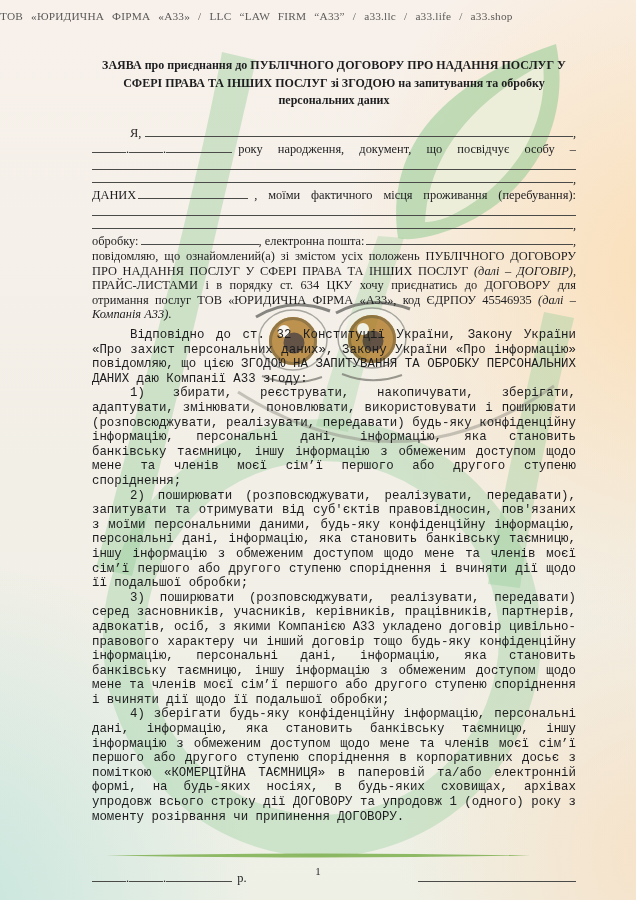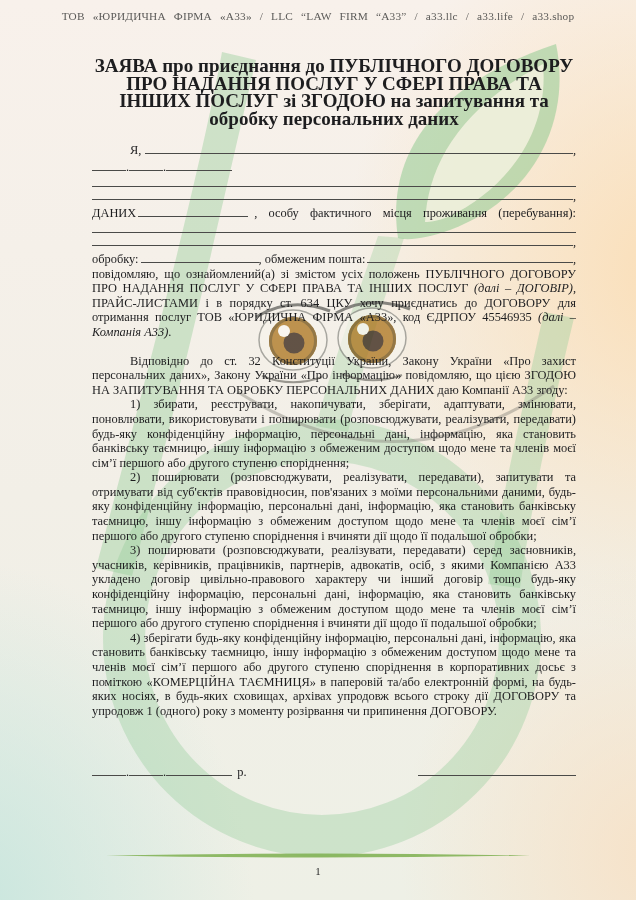--- a/index.html
+++ b/index.html
@@ -12,43 +12,43 @@
     color:#1d1d1f;
     background:
       radial-gradient(75% 60% at 105% 30%, rgba(251,222,182,0.95), rgba(251,222,182,0) 68%),
       radial-gradient(60% 50% at 102% 95%, rgba(248,224,196,0.85), rgba(248,224,196,0) 65%),
       radial-gradient(72% 62% at -6% 102%, rgba(197,229,221,0.95), rgba(197,229,221,0) 64%),
       linear-gradient(180deg,#f8f1eb 0%,#f2efe7 55%,#eef0e6 100%);
   }
   .wm{position:absolute;left:0;top:0;z-index:0;pointer-events:none;}
   .hdr{
     position:absolute;top:10px;left:0;width:636px;z-index:2;
-    text-align:center;font-size:11.3px;color:#5b5a58;
+    text-align:left;font-size:11.3px;color:#5b5a58;
     letter-spacing:.2px;word-spacing:5px;
   }
   .content{
     position:relative;z-index:2;
     margin-left:92px;width:484px;
     font-size:12.4px;line-height:14.6px;
   }
   .title{
     margin:57px 0 14px 0;
     text-align:center;font-weight:bold;
-    font-size:19px;line-height:17.5px;
+    font-size:12px;line-height:17.5px;
   }
   .fline{display:flex;align-items:baseline;line-height:14.6px;}
   .bl{display:inline-block;height:12px;border-bottom:1px solid #4a4a48;}
   .grow{flex:1 1 auto;}
   .w34{width:34px;}.w66{width:66px;}.w110{width:110px;}.w118{width:118px;}.w158{width:158px;}
   .ind38{display:inline-block;width:38px;}
   .jlast{flex:1 1 auto;margin-left:6px;text-align:justify;text-align-last:justify;}
   .mlab{margin-left:2px;}
   .para{margin:0;text-align:justify;}
-  .para.sp{margin-bottom:14px;}
-  .ind{text-indent:38px;}
+  .para.sp{margin-bottom:6px;}
+  .ind{text-indent:38px;font-family:Liberation Mono, monospace;}
   .it{font-style:italic;}
   .sigrow{display:flex;justify-content:space-between;align-items:baseline;margin-top:45px;}
   .dategrp{display:flex;align-items:baseline;}
   .datesuf{margin-left:5px;}
   .footer{position:absolute;left:0;top:846px;width:636px;text-align:center;z-index:2;}
   .pagenum{font-size:11px;line-height:12px;color:#2b2b2b;margin-top:1px;}
 </style>
 </head>
 <body>
 
@@ -96,48 +96,49 @@
       <span class="bl grow" style="margin-left:4px;"></span>
       <span>,</span>
     </div>
 
     <div class="fline">
       <span class="bl w34"></span>
       <span>.</span>
       <span class="bl w34"></span>
       <span>.</span>
       <span class="bl w66"></span>
+      <span class="jlast">року народження, документ, що посвідчує особу –</span>
     </div>
 
     <div class="fline">
       <span class="bl grow"></span>
     </div>
     <div class="fline">
       <span class="bl grow"></span>
       <span>,</span>
     </div>
 
     <div class="fline">
       <span>ДАНИХ</span>
       <span class="bl w110 mlab"></span>
-      <span class="jlast">, особу фактичного місця проживання (перебування):</span>
+      <span class="jlast">, моїми фактичного місця проживання (перебування):</span>
     </div>
 
     <div class="fline">
       <span class="bl grow"></span>
     </div>
     <div class="fline">
       <span class="bl grow"></span>
       <span>,</span>
     </div>
 
     <div class="fline">
       <span>обробку:</span>
       <span class="bl w118 mlab"></span>
-      <span>, обмеженим пошта:</span>
+      <span>, електронна пошта:</span>
       <span class="bl grow mlab"></span>
       <span>,</span>
     </div>
 
     <p class="para sp"><span>повідомляю, що ознайомлений(а) зі змістом усіх положень ПУБЛІЧНОГО ДОГОВОРУ ПРО НАДАННЯ ПОСЛУГ У СФЕРІ ПРАВА ТА ІНШИХ ПОСЛУГ </span><span class="it">(далі – ДОГОВІР)</span><span>, ПРАЙС-ЛИСТАМИ і в порядку ст. 634 ЦКУ хочу приєднатись до ДОГОВОРУ для отримання послуг ТОВ «ЮРИДИЧНА ФІРМА «А33», код ЄДРПОУ 45546935 </span><span class="it">(далі – Компанія А33)</span><span>.</span></p>
 
     <p class="para ind">Відповідно до ст. 32 Конституції України, Закону України «Про захист персональних даних», Закону України «Про інформацію» повідомляю, що цією ЗГОДОЮ НА ЗАПИТУВАННЯ ТА ОБРОБКУ ПЕРСОНАЛЬНИХ ДАНИХ даю Компанії А33 згоду:</p>
 
     <p class="para ind">1) збирати, реєструвати, накопичувати, зберігати, адаптувати, змінювати, поновлювати, використовувати і поширювати (розповсюджувати, реалізувати, передавати) будь-яку конфіденційну інформацію, персональні дані, інформацію, яка становить банківську таємницю, іншу інформацію з обмеженим доступом щодо мене та членів моєї сім’ї першого або другого ступеню споріднення;</p>
     <p class="para ind">2) поширювати (розповсюджувати, реалізувати, передавати), запитувати та отримувати від суб'єктів правовідносин, пов'язаних з моїми персональними даними, будь-яку конфіденційну інформацію, персональні дані, інформацію, яка становить банківську таємницю, іншу інформацію з обмеженим доступом щодо мене та членів моєї сім’ї першого або другого ступеню споріднення і вчиняти дії щодо її подальшої обробки;</p>

